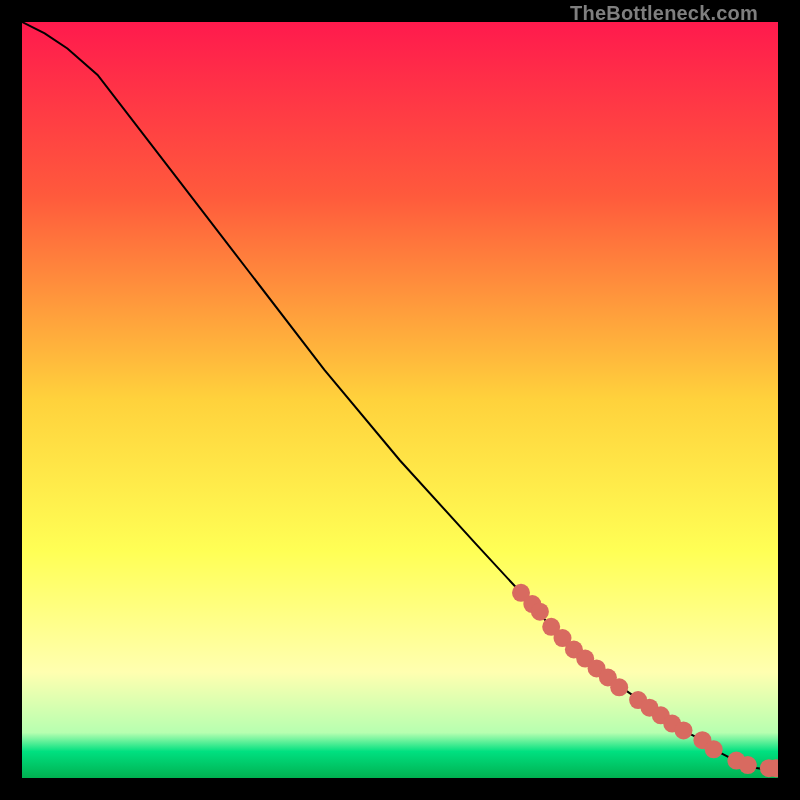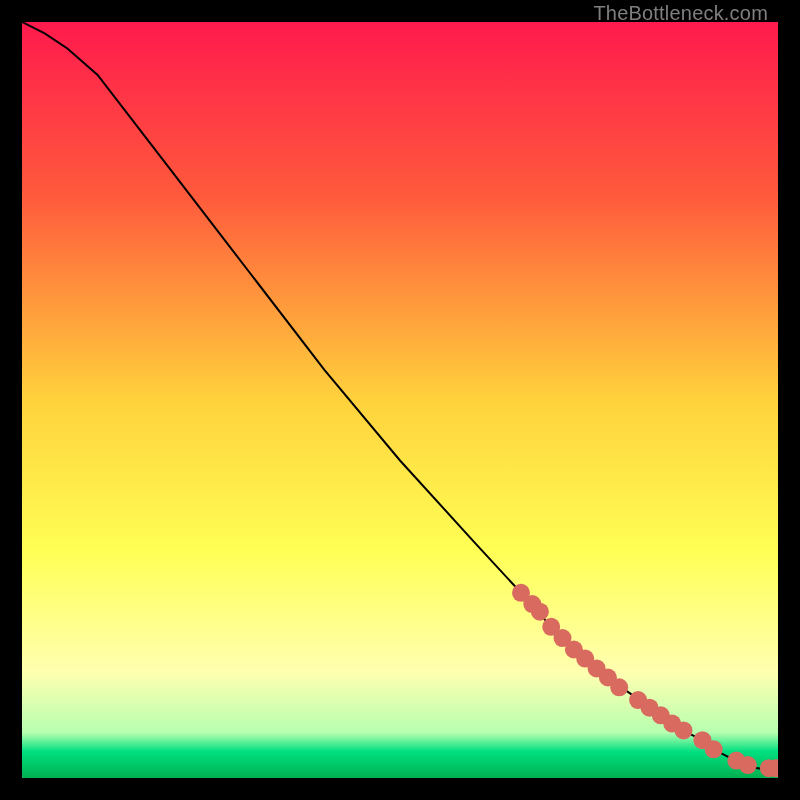--- a/index.html
+++ b/index.html
@@ -22,24 +22,24 @@
   .plot {
     position: absolute;
     left: 0;
     top: 0;
     width: 756px;
     height: 756px;
   }
   .attribution {
     position: absolute;
     top: 2px;
-    right: 32px;
+    right: 42px;
     font-size: 20px;
     color: #7f7f7f;
-    font-weight: 400;
+    font-weight: 700;
     letter-spacing: 0.2px;
   }
   svg { display:block; }
 </style>
 </head>
 <body>
 
 <div class="frame">
   <svg class="plot" viewBox="0 0 756 756">
     <defs>

